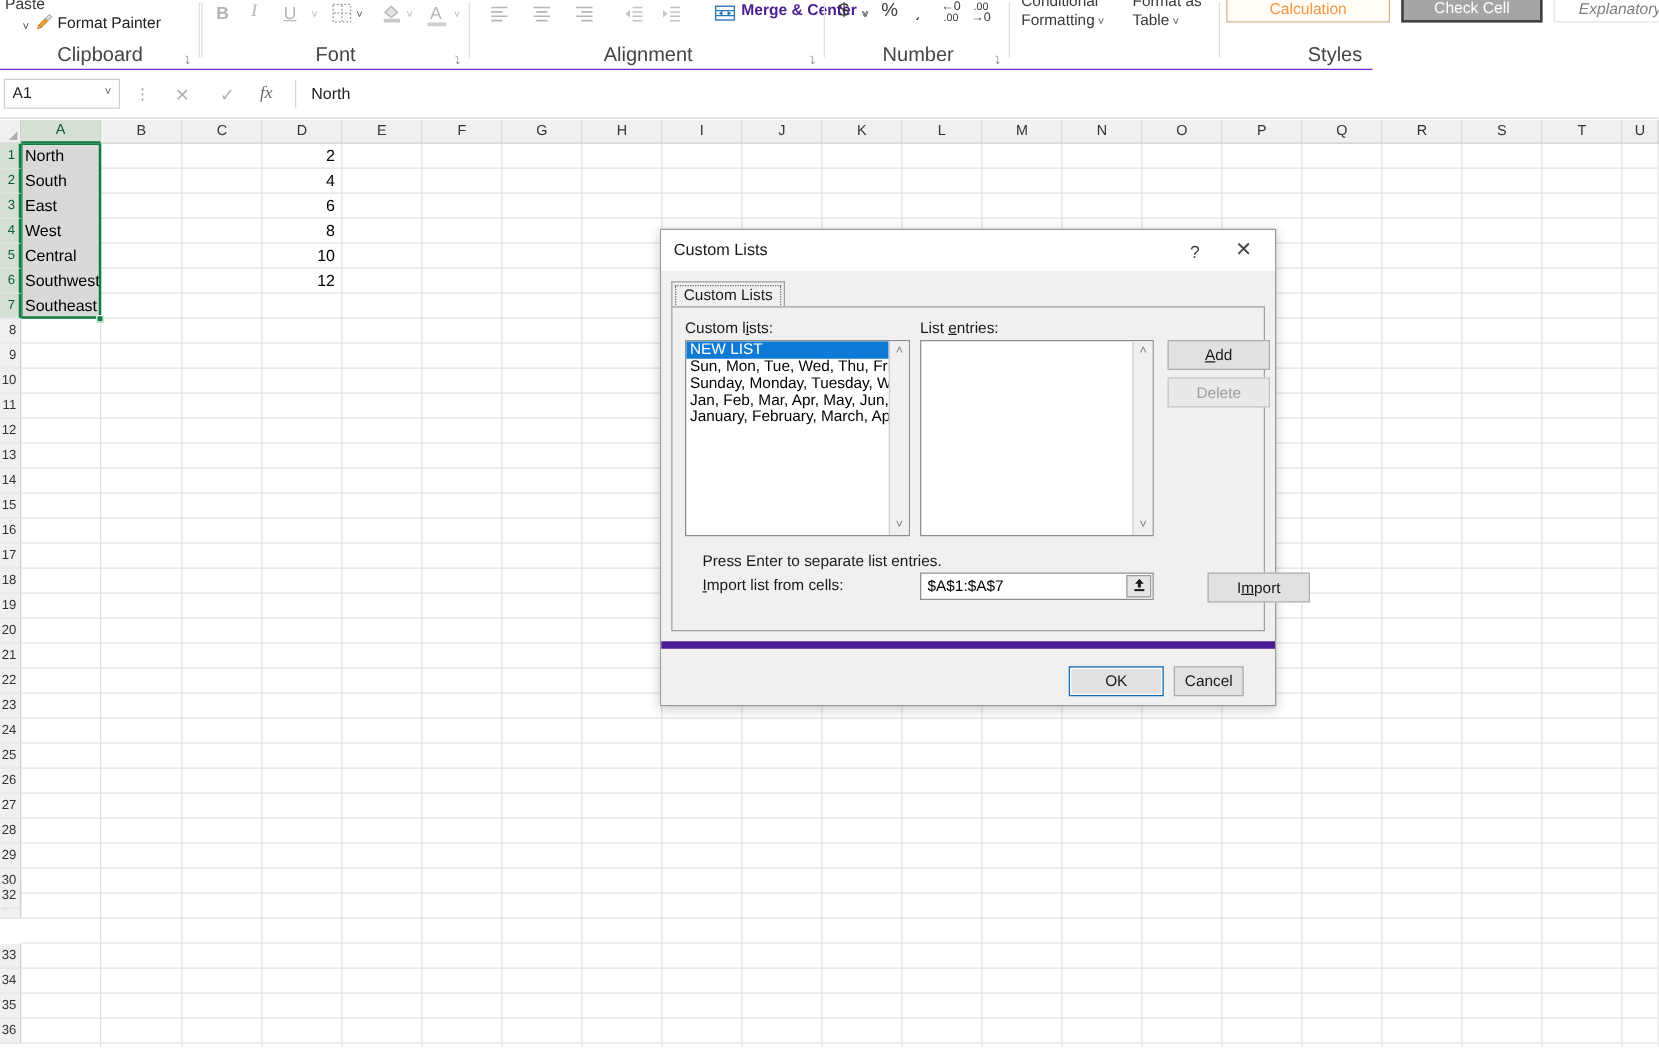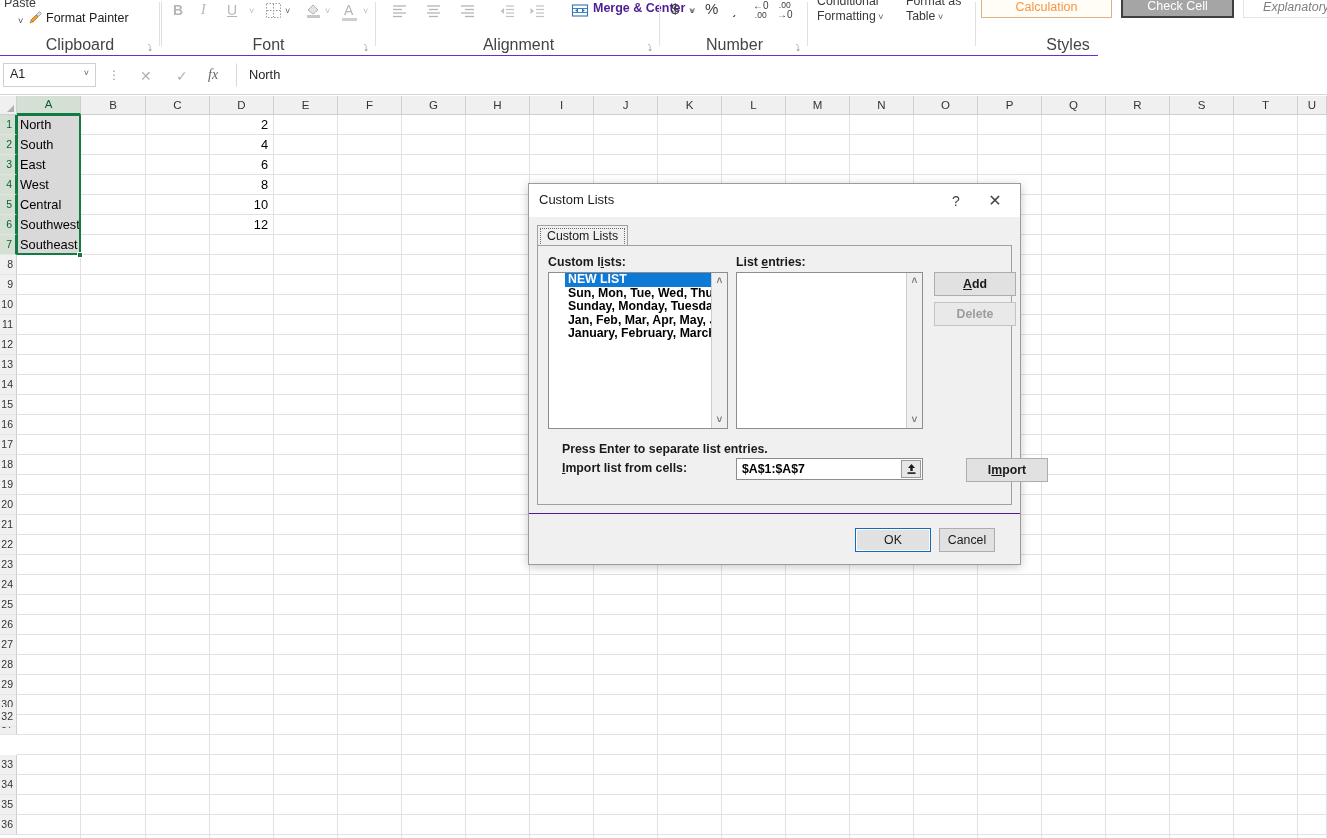--- a/index.html
+++ b/index.html
@@ -145,21 +145,21 @@
     position: absolute; left: 0; top: 0; height: 21px; padding: 0 9px;
     background: #f0f0f0; border: 1px solid #a0a0a0; border-bottom: none;
     font-size: 12.3px; color: #1a1a1a; line-height: 20px;
   }
   .tab .focusring {
     position: absolute; left: 2px; top: 2px; right: 2px; bottom: 0;
     border: 1px dotted #6b6b6b;
   }
   .tabpanel {
     position: absolute; left: 8px; top: 28px; right: 8px; height: 260px;
-    background: #f0f0f0; border: 1px solid #a0a0a0; font-weight: bold;
+    background: #f0f0f0; border: 1px solid #a0a0a0;
   }
 
   .dlabel { position: absolute; font-size: 12.3px; color: #1a1a1a; }
   .listbox {
     position: absolute; background: #ffffff; border: 1px solid #8d8d8d;
     overflow: hidden;
   }
   .lb-item {
     height: 13.5px; line-height: 13.5px; font-size: 12.3px; color: #000;
     padding: 0 3px; white-space: nowrap; overflow: hidden;
@@ -188,21 +188,21 @@
     position: absolute; height: 22px; background: #ffffff; border: 1px solid #8d8d8d;
     font-size: 12.3px; color: #000; padding: 2px 5px; line-height: 17px;
   }
   .rngbtn {
     position: absolute; width: 20px; top: 1px; bottom: 1px; right: 1px;
     background: #e6e6e6; border: 1px solid #9a9a9a;
     text-align: center; line-height: 18px; font-size: 11px; color: #111;
   }
   .dlg-footer {
     position: absolute; left: 0; right: 0; bottom: 0; height: 51px;
-    background: #f0f0f0; border-top: 1px solid #4c1d95;
+    background: #f0f0f0; border-top: 6px solid #4c1d95;
   }
 </style>
 </head>
 <body>
 
 <div id="app">
 
   <div class="ribbon">
 
     <div class="rgroup" id="grp-clipboard">
@@ -518,21 +518,21 @@
         <div class="tab">
           <span>Custom Lists</span>
           <span class="focusring"></span>
         </div>
       </div>
 
       <div class="tabpanel">
 
         <div class="dlabel" style="left:10px;top:9px;">Custom l<span class="u">i</span>sts:</div>
         <div class="listbox" style="left:10px;top:26px;width:180px;height:157px;">
-          <div id="custom-lists-items" style="position:absolute;left:16px;top:0;right:16px;">
+          <div id="custom-lists-items" style="position:absolute;left:0;top:0;right:16px;">
               <div class="lb-item sel">NEW LIST</div>
               <div class="lb-item">Sun, Mon, Tue, Wed, Thu, Fri,</div>
               <div class="lb-item">Sunday, Monday, Tuesday, We</div>
               <div class="lb-item">Jan, Feb, Mar, Apr, May, Jun, Ju</div>
               <div class="lb-item">January, February, March, Apri</div>
             </div>
           <div class="sbar">
             <div class="sbar-up">˄</div>
             <div class="sbar-dn">˅</div>
           </div>

